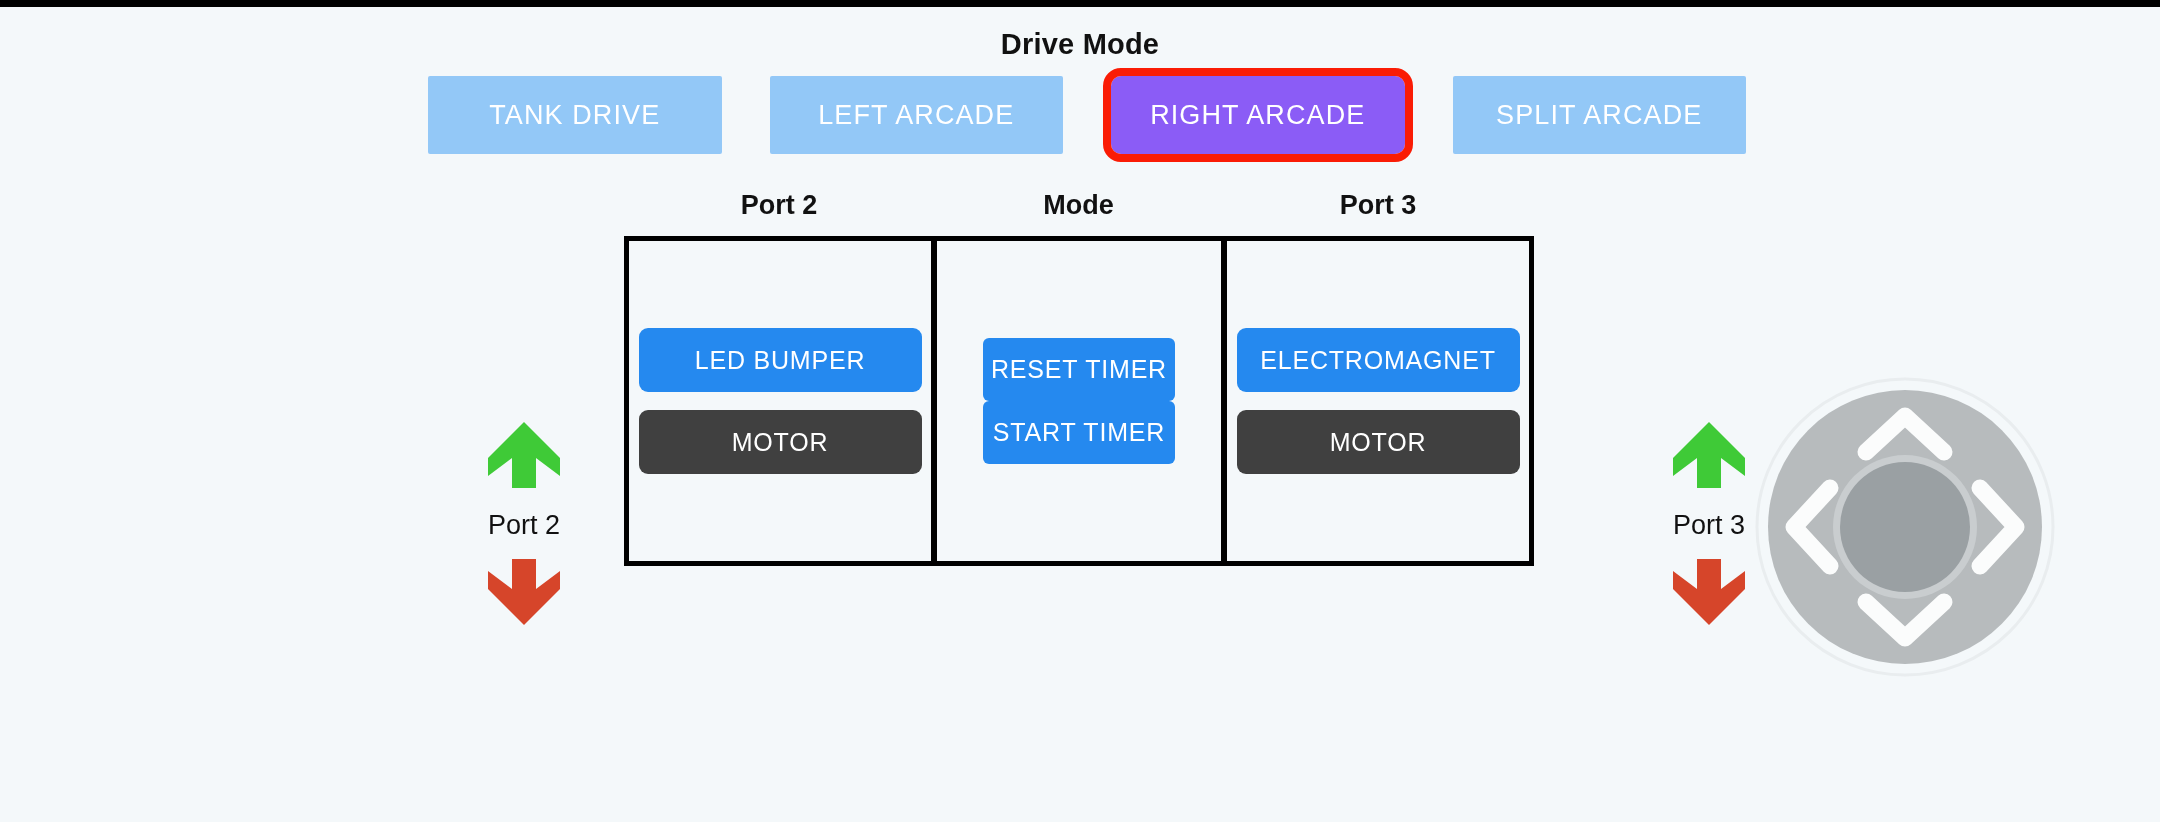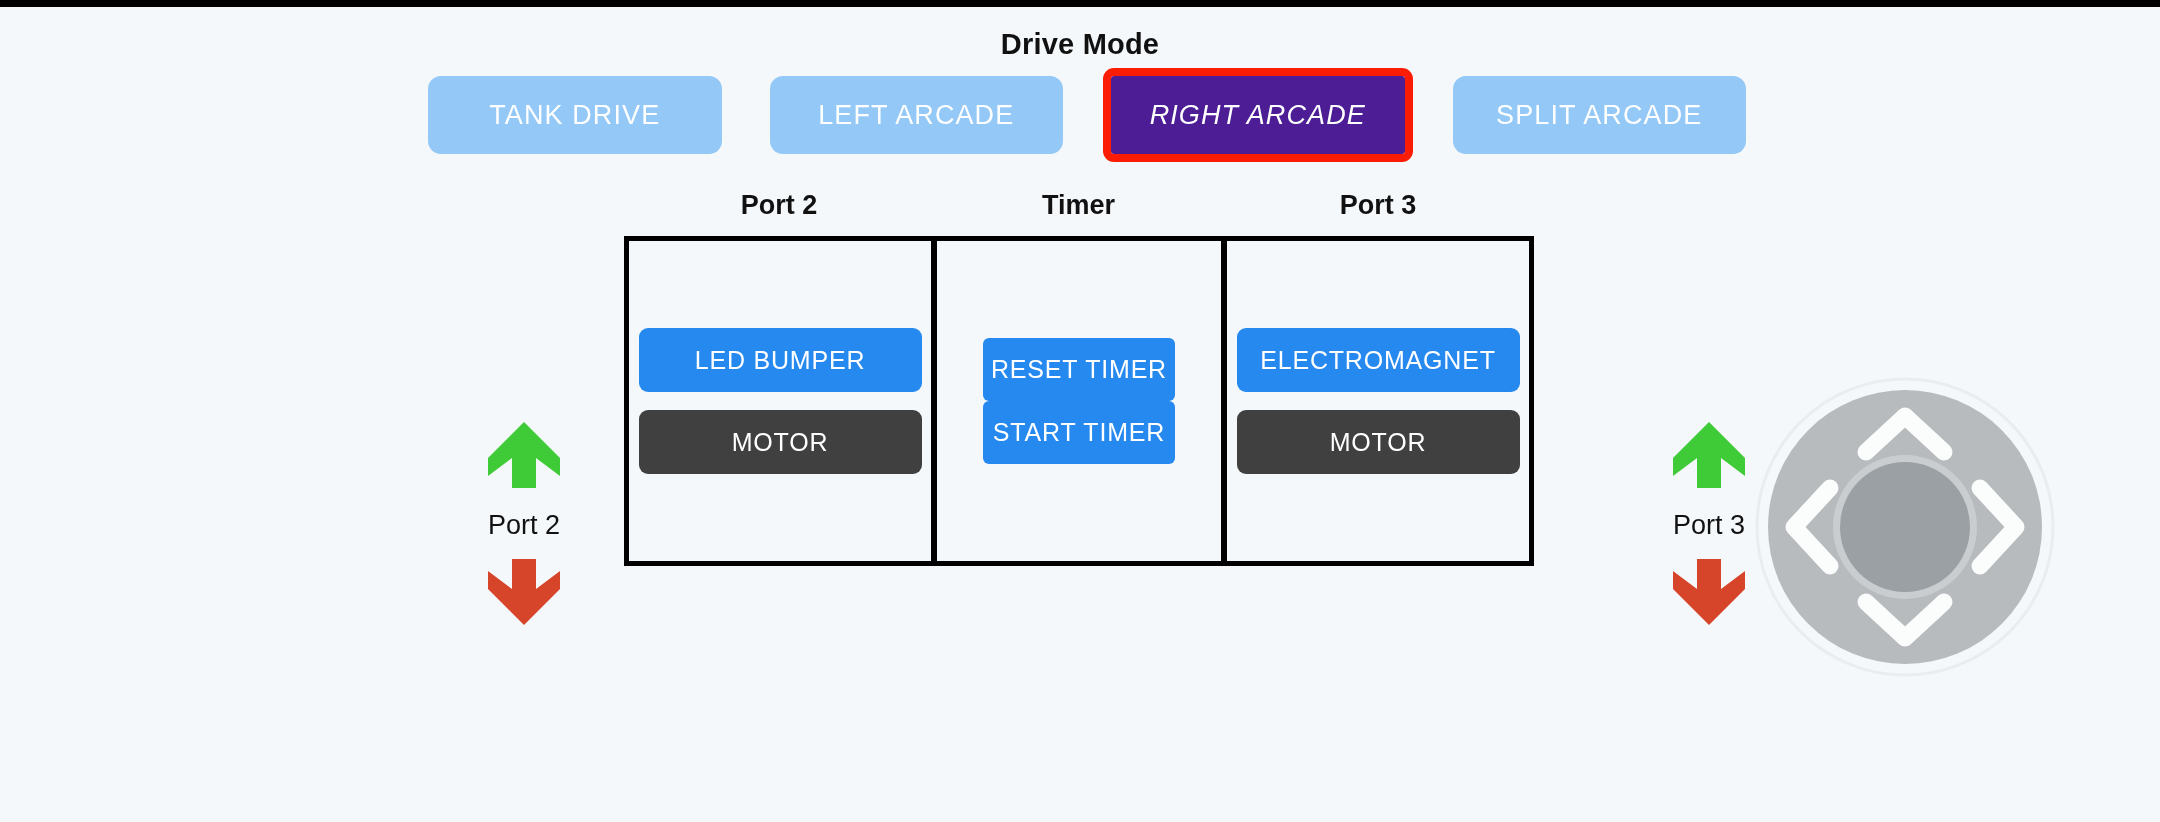--- a/index.html
+++ b/index.html
@@ -41,38 +41,37 @@
     left: 428px;
     top: 76px;
     width: 1318px;
     height: 78px;
     display: flex;
     gap: 48px;
   }
   .mode-btn {
     flex: 1 1 0;
     border: none;
-    border-radius: 13px;
+    border-radius: 2px;
     background: #93c8f7;
     color: #ffffff;
     font-size: 27px;
     font-family: "Liberation Sans", sans-serif;
     letter-spacing: 1.1px;
     display: flex;
     align-items: center;
     justify-content: center;
     box-sizing: border-box;
     padding: 0;
   }
   .mode-btn.selected {
-    background: #4c1d95;
+    background: #8b5cf6;
     outline: 8px solid #fa1c05;
     outline-offset: 0px;
-    border-radius: 3px;
-    font-style: italic;
+    border-radius: 10px;
   }
 
   
   .panel-heading {
     position: absolute;
     top: 190px;
     font-size: 27px;
     font-weight: bold;
     color: #111111;
     text-align: center;
@@ -195,21 +194,21 @@
 <div id="drive-mode-title">Drive Mode</div>
 
 <div id="drive-mode-row">
   <button class="mode-btn">TANK DRIVE</button>
   <button class="mode-btn">LEFT ARCADE</button>
   <button class="mode-btn selected">RIGHT ARCADE</button>
   <button class="mode-btn">SPLIT ARCADE</button>
 </div>
 
 <div class="panel-heading" id="heading-port2">Port 2</div>
-<div class="panel-heading" id="heading-timer">Timer</div>
+<div class="panel-heading" id="heading-timer">Mode</div>
 <div class="panel-heading" id="heading-port3">Port 3</div>
 
 <div id="panels">
 
   <div class="panel" id="panel-port2">
     <button class="device-btn active">LED BUMPER</button>
     <div class="device-gap"></div>
     <button class="device-btn inactive">MOTOR</button>
   </div>
 

